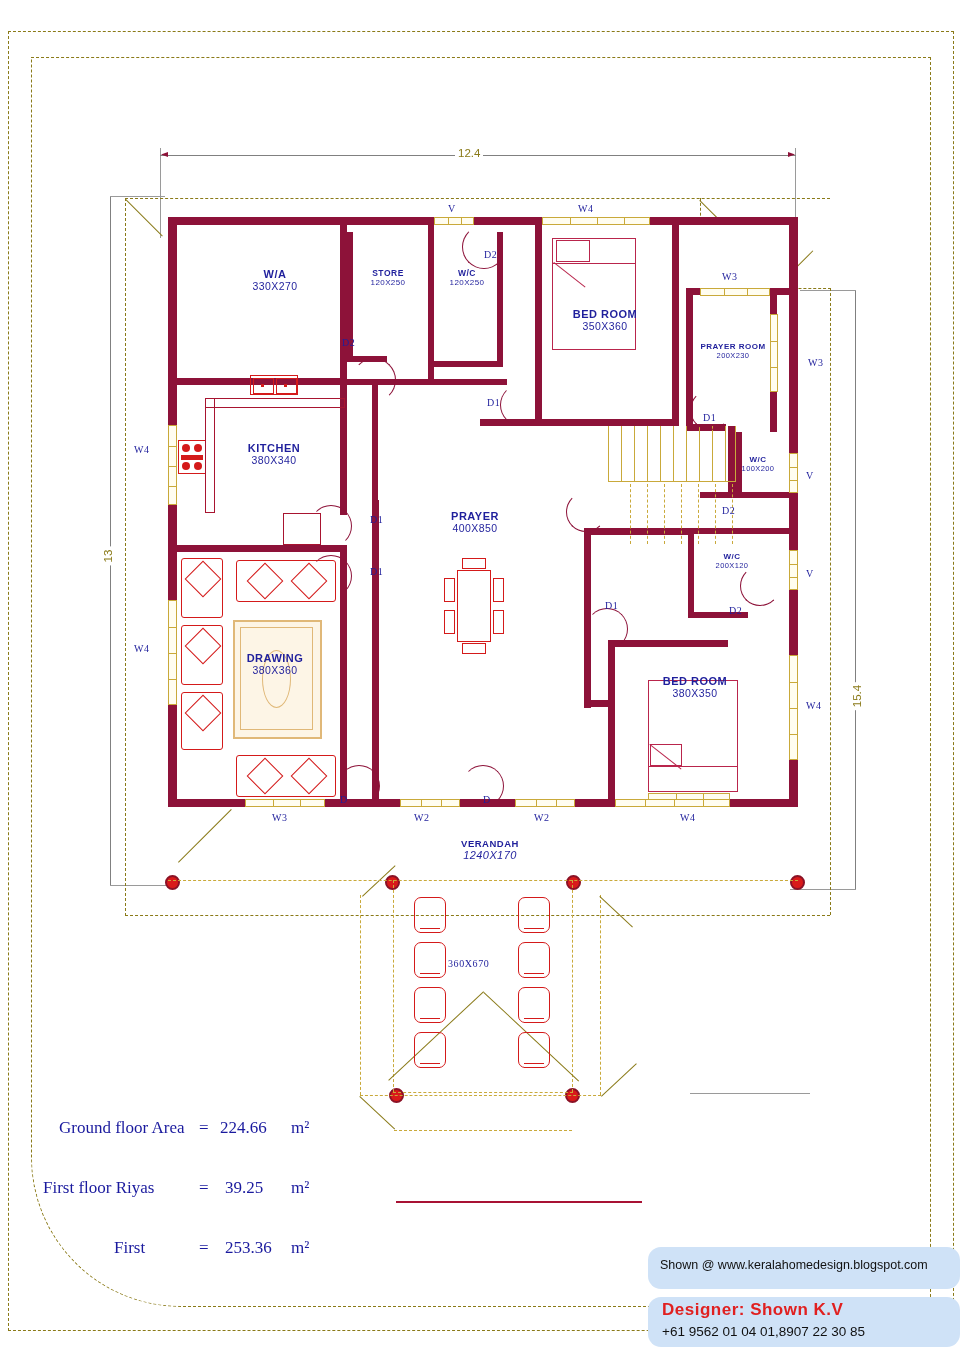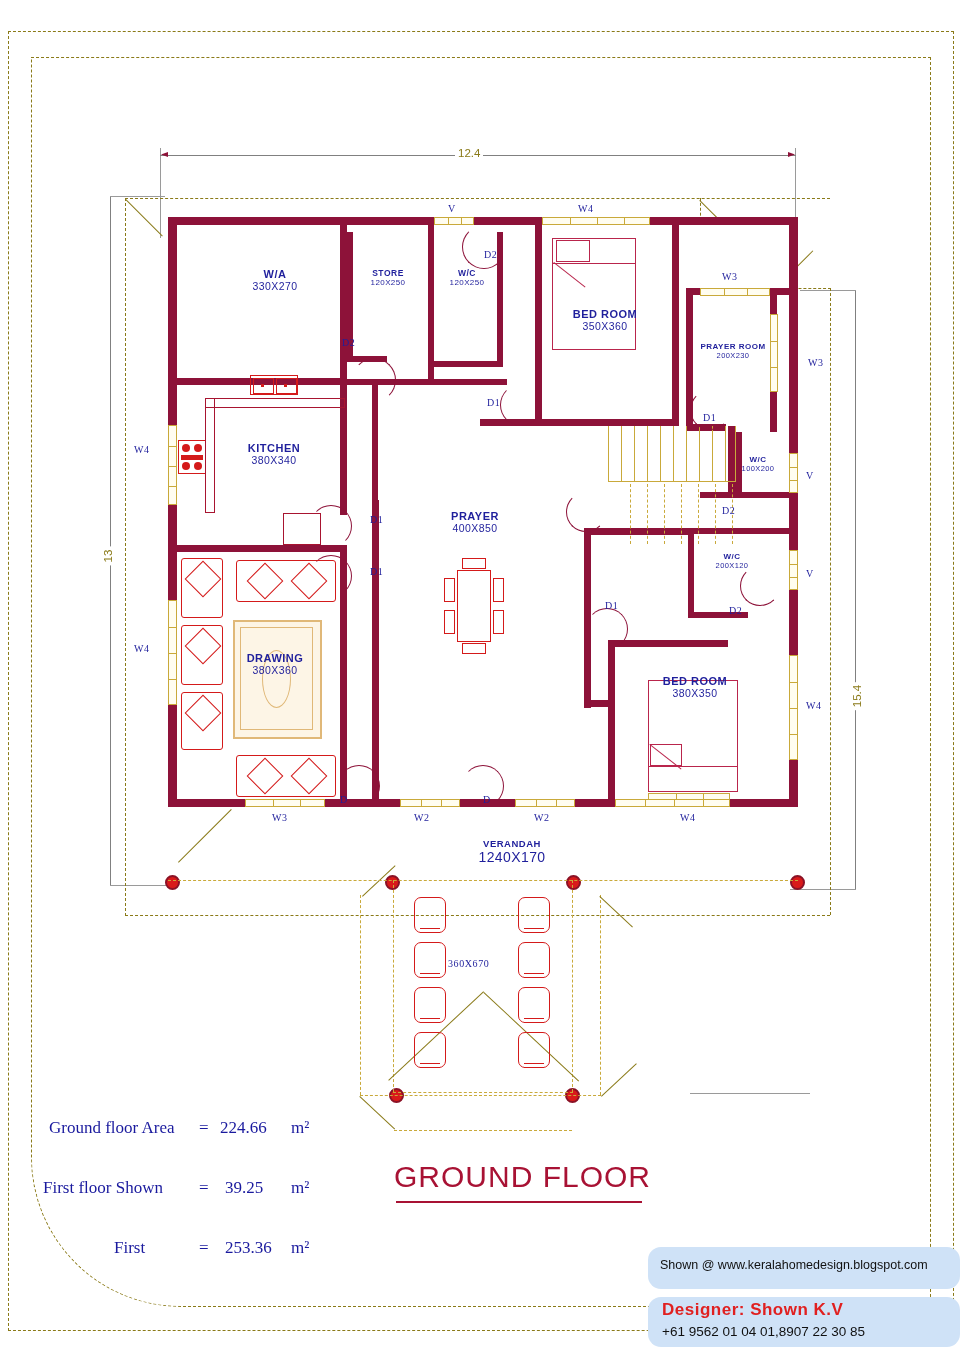--- a/index.html
+++ b/index.html
@@ -434,23 +434,23 @@
   <div class="lbl rm" style="left:215px;top:652px;width:120px;">
     <div class="rmname">DRAWING</div>
     <div class="rmdim">380X360</div>
   </div>
 
   <div class="lbl rm" style="left:630px;top:675px;width:130px;">
     <div class="rmname">BED ROOM</div>
     <div class="rmdim">380X350</div>
   </div>
 
-  <div class="lbl rm" style="left:432px;top:838px;width:160px;">
+  <div class="lbl rm" style="left:410px;top:838px;width:160px;">
     <div class="rmname" style="font-size:9.5px;">VERANDAH</div>
-    <div class="rmdim" style="font-size:14px;">1240X170</div>
+    <div class="rmdim" style="font-size:11px;font-style:italic;">1240X170</div>
   </div>
 
   <div class="tag" style="left:448px;top:958px;font-size:10px;">360X670</div>
 
   <div class="tag" style="left:484px;top:249px;">D2</div>
   <div class="tag" style="left:342px;top:337px;">D2</div>
   <div class="tag" style="left:487px;top:397px;">D1</div>
   <div class="tag" style="left:703px;top:412px;">D1</div>
   <div class="tag" style="left:370px;top:514px;">D1</div>
   <div class="tag" style="left:370px;top:566px;">D1</div>
@@ -469,40 +469,39 @@
   <div class="tag" style="left:806px;top:470px;">V</div>
   <div class="tag" style="left:806px;top:568px;">V</div>
   <div class="tag" style="left:806px;top:700px;">W4</div>
   <div class="tag" style="left:272px;top:812px;">W3</div>
   <div class="tag" style="left:414px;top:812px;">W2</div>
   <div class="tag" style="left:534px;top:812px;">W2</div>
   <div class="tag" style="left:680px;top:812px;">W4</div>
 
   <div style="position:absolute;left:43px;top:1118px;width:330px;">
     <div style="position:relative;height:30px;">
-      <span class="areatxt" style="left:6px;top:0;">Ground floor Area</span>
+      <span class="areatxt" style="left:16px;top:0;">Ground floor Area</span>
       <span class="areatxt" style="left:156px;top:0;">=</span>
       <span class="areatxt" style="left:177px;top:0;">224.66</span>
       <span class="areatxt" style="left:248px;top:0;">m²</span>
     </div>
     <div style="position:relative;height:30px;">
-      <span class="areatxt" style="left:0;top:30px;">First floor Shown</span>
+      <span class="areatxt" style="left:0;top:30px;">First floor Riyas</span>
       <span class="areatxt" style="left:156px;top:30px;">=</span>
       <span class="areatxt" style="left:182px;top:30px;">39.25</span>
       <span class="areatxt" style="left:248px;top:30px;">m²</span>
     </div>
     <div style="position:relative;height:30px;">
       <span class="areatxt" style="left:71px;top:60px;">First</span>
       <span class="areatxt" style="left:156px;top:60px;">=</span>
       <span class="areatxt" style="left:182px;top:60px;">253.36</span>
       <span class="areatxt" style="left:248px;top:60px;">m²</span>
     </div>
   </div>
 
-  <div class="title" style="left:394px;top:1160px;">GROUND FLOOR</div>
   <div class="title-rule" style="left:396px;top:1201px;width:246px;"></div>
 
   <div class="badge" style="left:648px;top:1247px;width:312px;height:42px;"></div>
   <div class="shown" style="left:660px;top:1258px;">Shown @  www.keralahomedesign.blogspot.com</div>
 
   <div class="badge" style="left:648px;top:1297px;width:312px;height:50px;"></div>
   <div class="designer" style="left:662px;top:1300px;">Designer: Shown K.V</div>
   <div class="phone" style="left:662px;top:1324px;">+61 9562 01 04 01,8907 22 30 85</div>
 
 </div>

